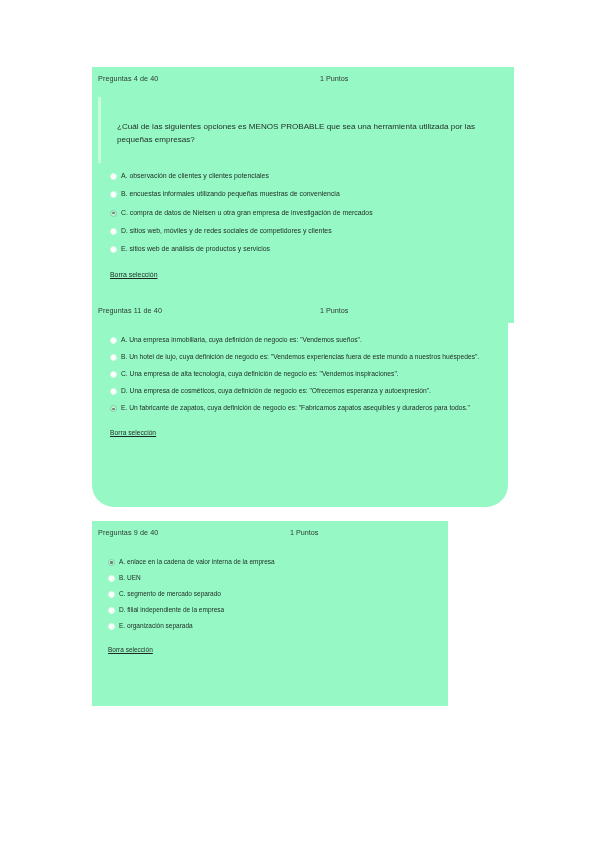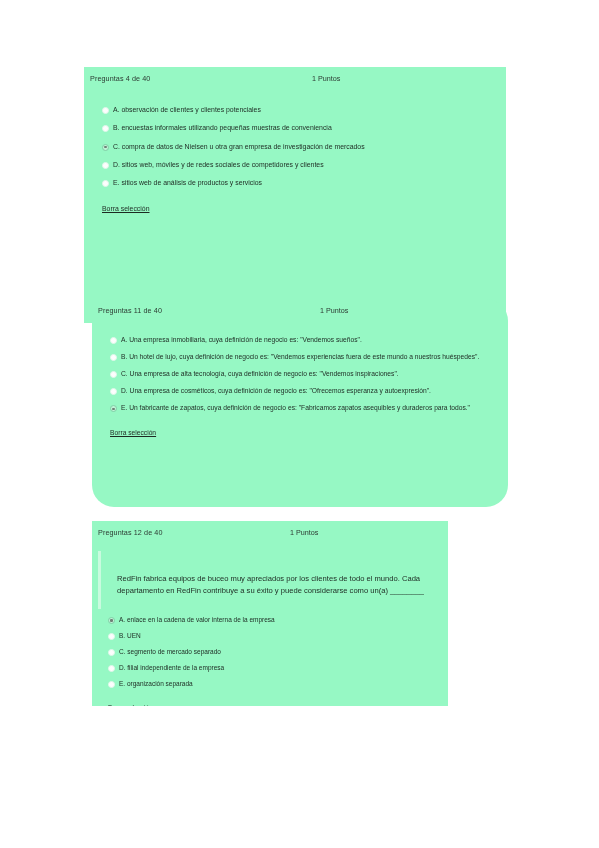--- a/index.html
+++ b/index.html
@@ -23,21 +23,21 @@
 
   
   .qcard {
     position: absolute;
     background: #96f8c4;
     box-sizing: border-box;
     padding: 0;
     overflow: hidden;
   }
 
-  .qcard.card1 { left: 84px;  top: 67px;  width: 422px; height: 256px; }
+  .qcard.card1 { left: 92px;  top: 67px;  width: 422px; height: 256px; }
   .qcard.card2 { left: 92px;  top: 299px; width: 416px; height: 208px; border-radius: 22px; }
   .qcard.card3 { left: 92px;  top: 521px; width: 356px; height: 185px; }
 
   
   .qhead {
     position: relative;
     height: 22px;
     padding-top: 8px;
   }
   .qhead .qnum {
@@ -169,20 +169,24 @@
 <body>
 
 <div class="page">
 
   <div class="qcard card1">
     <div class="qhead">
       <span class="qnum">Preguntas 4 de 40</span>
       <span class="qpts">1 Puntos</span>
     </div>
     <div class="qbody">
+      <div class="stem-wrap">
+        <div class="accent-bar"></div>
+        <div class="stem">¿Cuál de las siguientes opciones es MENOS PROBABLE que sea una herramienta utilizada por las pequeñas empresas?</div>
+      </div>
       <div class="options">
         <div class="option">
           <span class="radio"></span>
           <span class="opt-text">A. observación de clientes y clientes potenciales</span>
         </div>
         <div class="option">
           <span class="radio"></span>
           <span class="opt-text">B. encuestas informales utilizando pequeñas muestras de conveniencia</span>
         </div>
         <div class="option">
@@ -229,28 +233,24 @@
           <span class="radio selected"></span>
           <span class="opt-text">E. Un fabricante de zapatos, cuya definición de negocio es: "Fabricamos zapatos asequibles y duraderos para todos."</span>
         </div>
       </div>
       <a class="clear-link">Borra selección</a>
     </div>
   </div>
 
   <div class="qcard card3">
     <div class="qhead">
-      <span class="qnum">Preguntas 12 de 40</span>
+      <span class="qnum">Preguntas 9 de 40</span>
       <span class="qpts">1 Puntos</span>
     </div>
     <div class="qbody">
-      <div class="stem-wrap">
-        <div class="accent-bar"></div>
-        <div class="stem">RedFin fabrica equipos de buceo muy apreciados por los clientes de todo el mundo. Cada departamento en RedFin contribuye a su éxito y puede considerarse como un(a) ________</div>
-      </div>
       <div class="options">
         <div class="option">
           <span class="radio selected"></span>
           <span class="opt-text">A. enlace en la cadena de valor interna de la empresa</span>
         </div>
         <div class="option">
           <span class="radio"></span>
           <span class="opt-text">B. UEN</span>
         </div>
         <div class="option">

